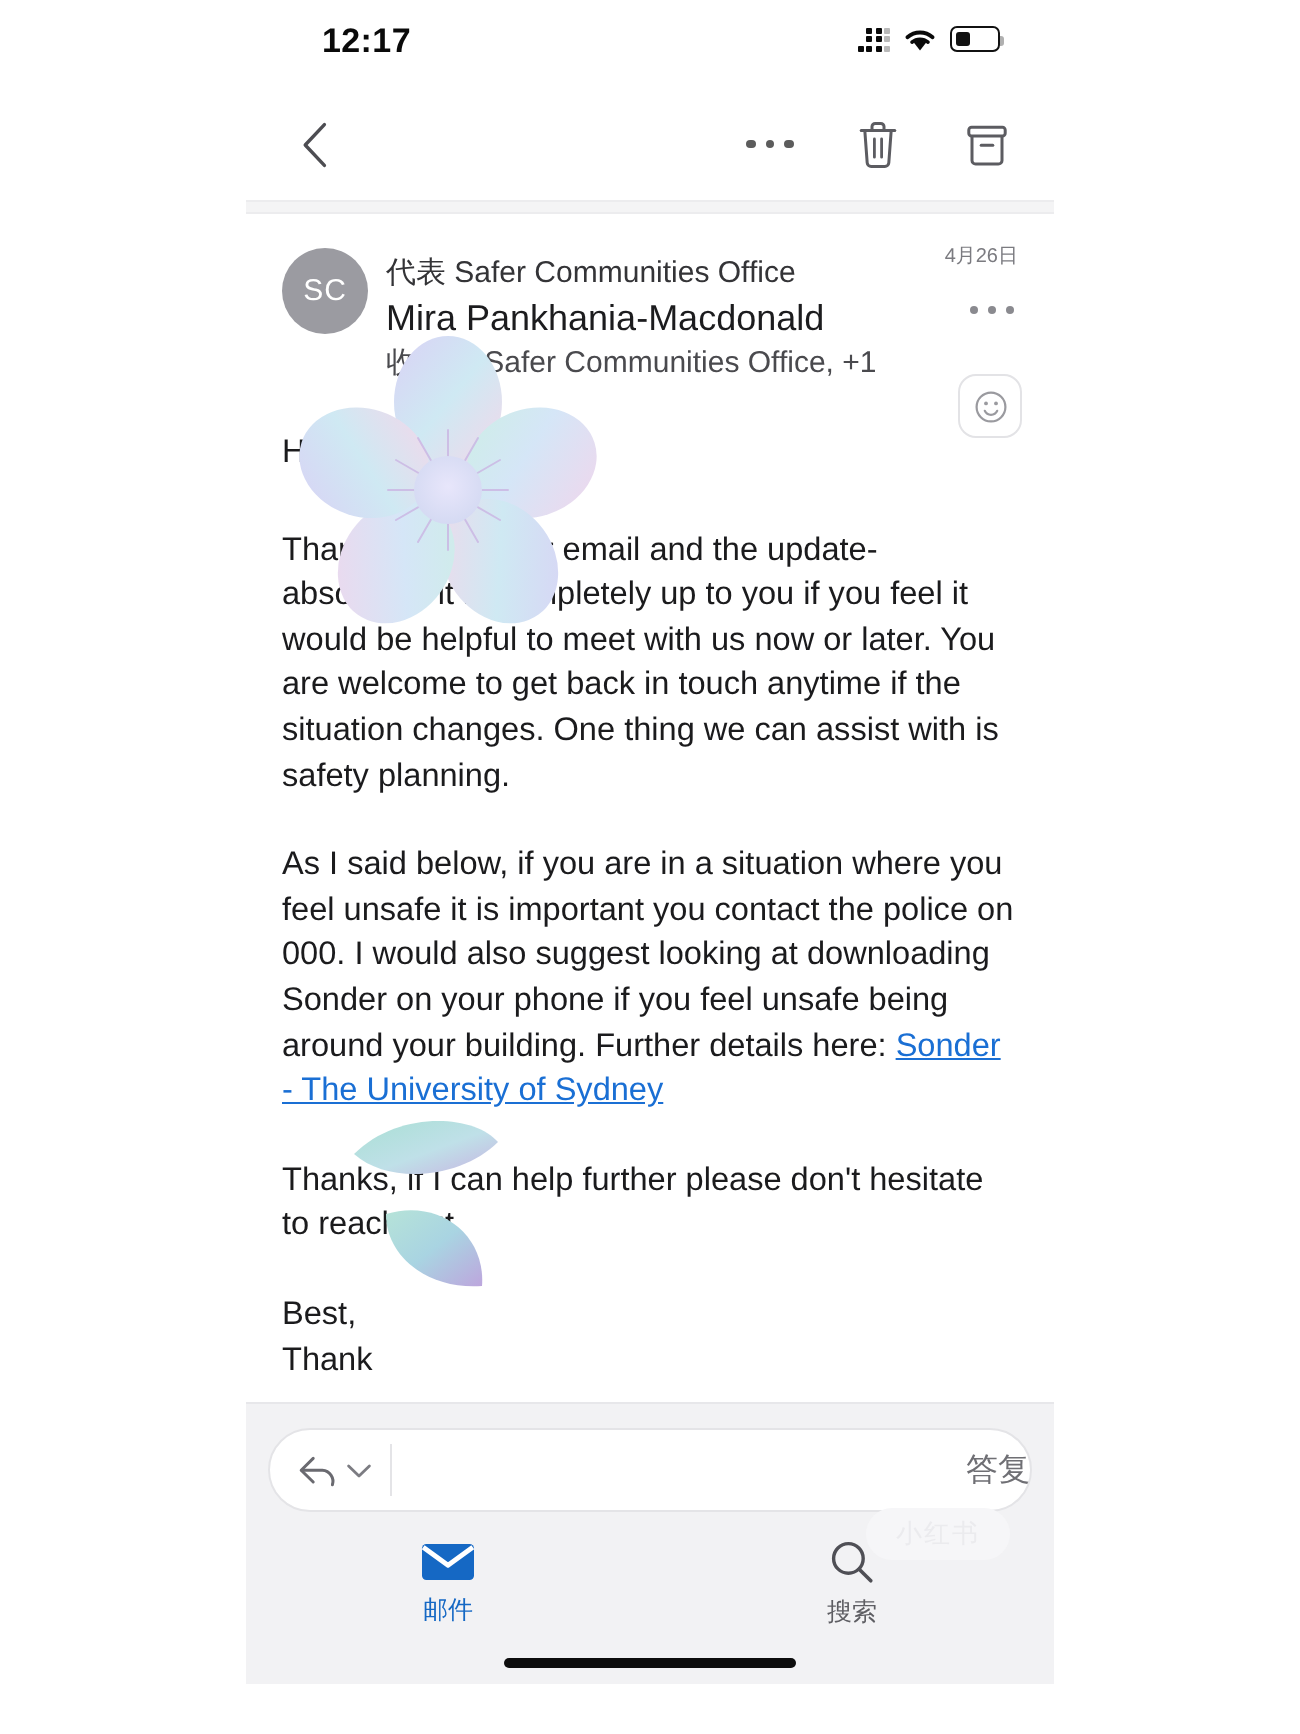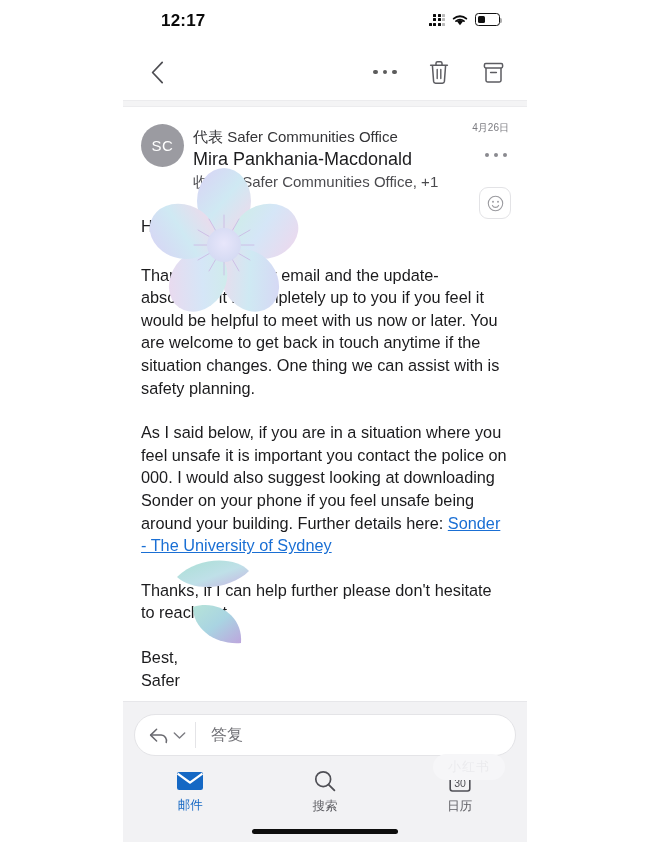--- a/index.html
+++ b/index.html
@@ -267,20 +267,21 @@
     border-right: 1px solid #e4e4e7;
     height: 26px;
     cursor: pointer;
   }
   #reply-placeholder {
     padding-left: 15px;
     font-size: 16px;
     color: #6f6f74;
     flex: 1;
     cursor: text;
+    text-align: right;
   }
 
   
   #tab-bar {
     display: flex;
     height: 58px;
     align-items: flex-start;
     padding-top: 3px;
   }
   .tab {
@@ -495,21 +496,21 @@
       <path d="M2 22 C24 0, 62 2, 74 16 C56 34, 20 38, 2 22 Z" fill="url(#leafg)"></path>
       <path d="M18 52 C44 44, 68 62, 66 88 C40 90, 18 74, 18 52 Z" fill="url(#leafg2)"></path>
     </svg>
 
     <p id="greeting">Hi</p>
     <p>Thank you for your email and the update- absolutely it is completely up to you if you feel it would be helpful to meet with us now or later. You are welcome to get back in touch anytime if the situation changes. One thing we can assist with is safety planning.</p>
     <p><span>As I said below, if you are in a situation where you feel unsafe it is important you contact the police on 000. I would also suggest looking at downloading Sonder on your phone if you feel unsafe being around your building. Further details here: </span><span class="mail-link">Sonder - The University of Sydney</span></p>
     <p>Thanks, if I can help further please don't hesitate to reach out.</p>
     <div id="signature-block">
       <div>Best,</div>
-      <div>Safer</div>
+      <div>Thank</div>
     </div>
   </div>
 
   <div id="reply-area">
     <div id="reply-box">
       <div id="reply-actions">
         <svg width="20" height="17" viewBox="0 0 20 17">
           <path d="M7.6 2.2 L1.6 8.1 L7.6 14.0" stroke="#6a6a70" stroke-width="1.5" fill="none" stroke-linecap="round" stroke-linejoin="round"></path>
           <path d="M1.9 8.1 H12.2 A5.6 5.6 0 0 1 17.2 15.4" stroke="#6a6a70" stroke-width="1.5" fill="none" stroke-linecap="round"></path>
         </svg>
@@ -527,28 +528,20 @@
           <path d="M2.6 4.6 L15 13.6 L27.4 4.6" stroke="#ffffff" stroke-width="2.4" fill="none" stroke-linejoin="round"></path>
         </svg>
         <span class="tab-label">邮件</span>
       </div>
       <div class="tab">
         <svg width="26" height="25" viewBox="0 0 26 25">
           <circle cx="11.2" cy="10.2" r="7.4" stroke="#4f4f55" stroke-width="1.7" fill="none"></circle>
           <path d="M16.6 15.6 L22.4 21.4" stroke="#4f4f55" stroke-width="1.8" stroke-linecap="round"></path>
         </svg>
         <span class="tab-label">搜索</span>
-      </div>
-      <div class="tab">
-        <svg width="26" height="25" viewBox="0 0 26 25">
-          <rect x="3.2" y="2.6" width="19.6" height="19.4" rx="2.2" stroke="#4f4f55" stroke-width="1.6" fill="none"></rect>
-          <path d="M3.2 7.8 H22.8" stroke="#4f4f55" stroke-width="1.6"></path>
-          <text x="13" y="18.4" font-family="Liberation Sans, sans-serif" font-size="10.5" fill="#4f4f55" text-anchor="middle">30</text>
-        </svg>
-        <span class="tab-label">日历</span>
       </div>
     </div>
 
     <div id="home-indicator"></div>
 
     <div id="xhs-pill">小红书</div>
   </div>
 </div>
 
 <div id="xhs-watermark">

